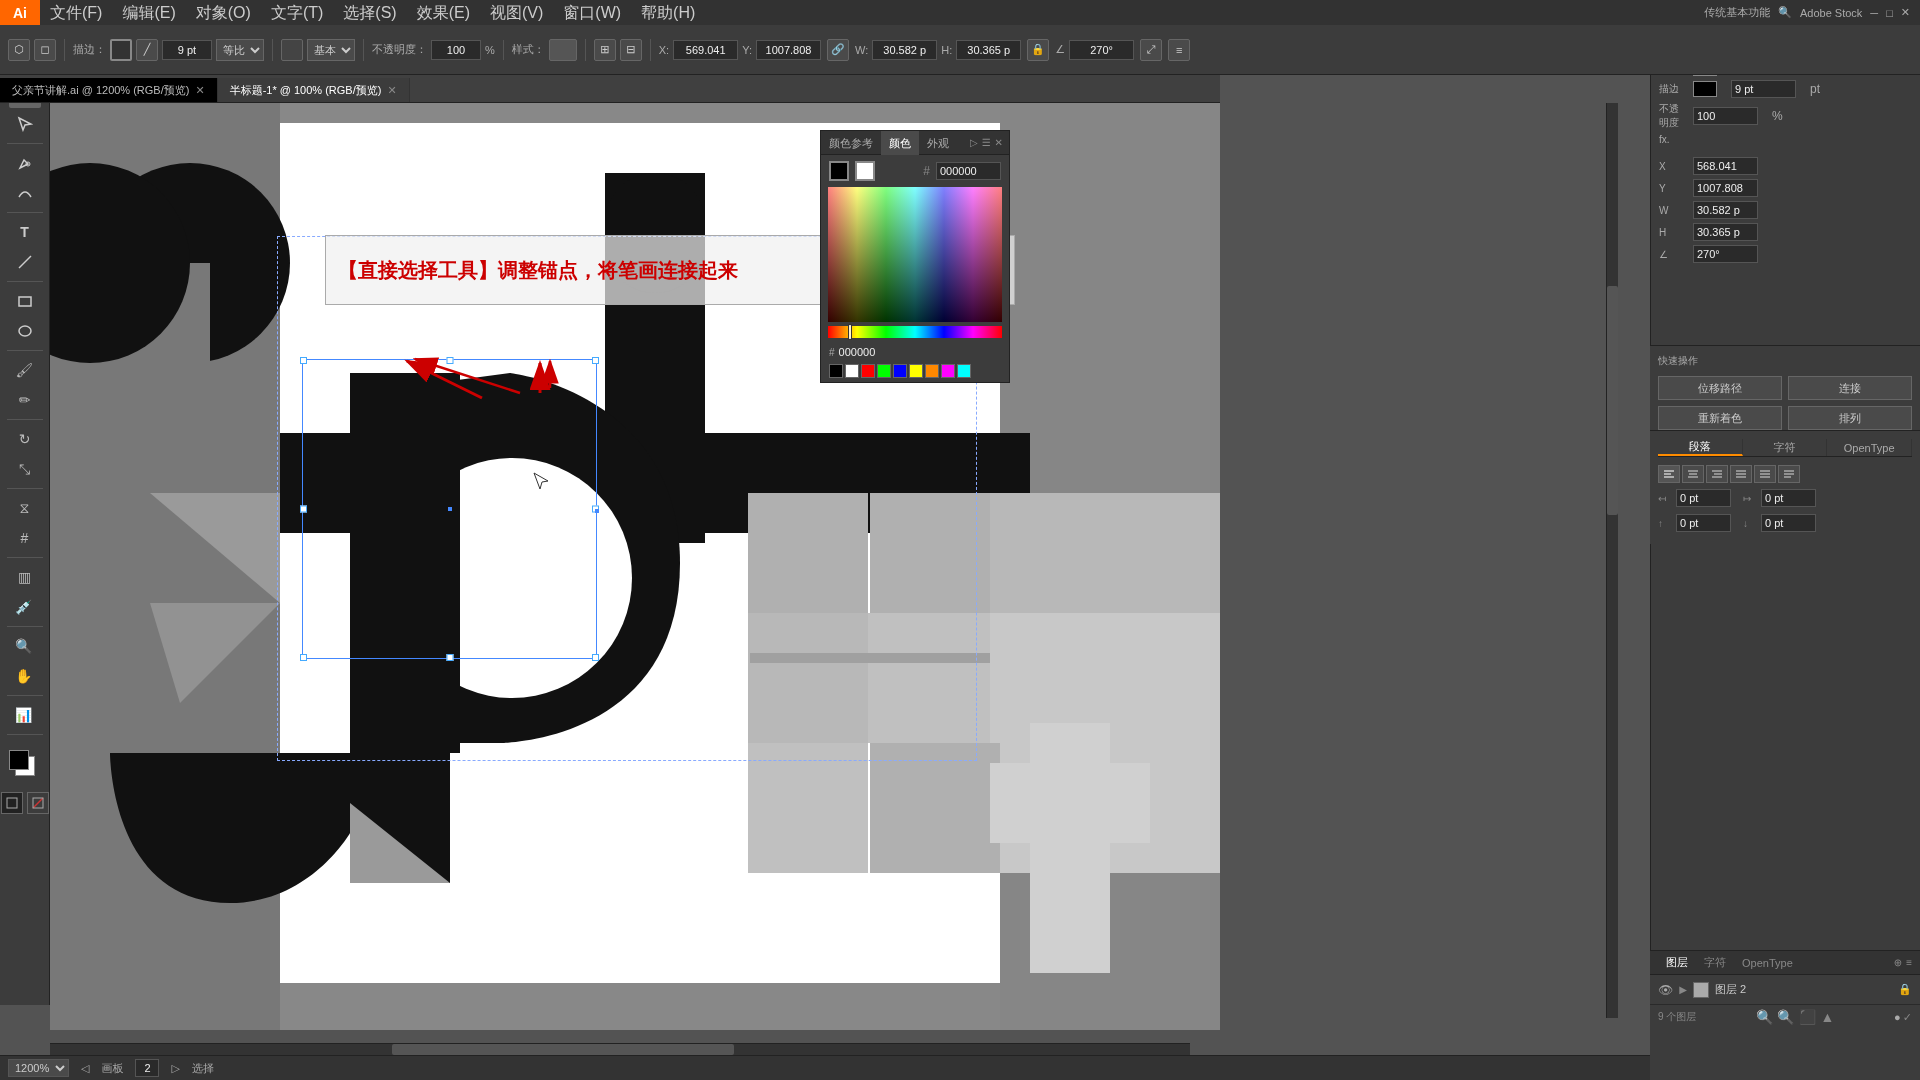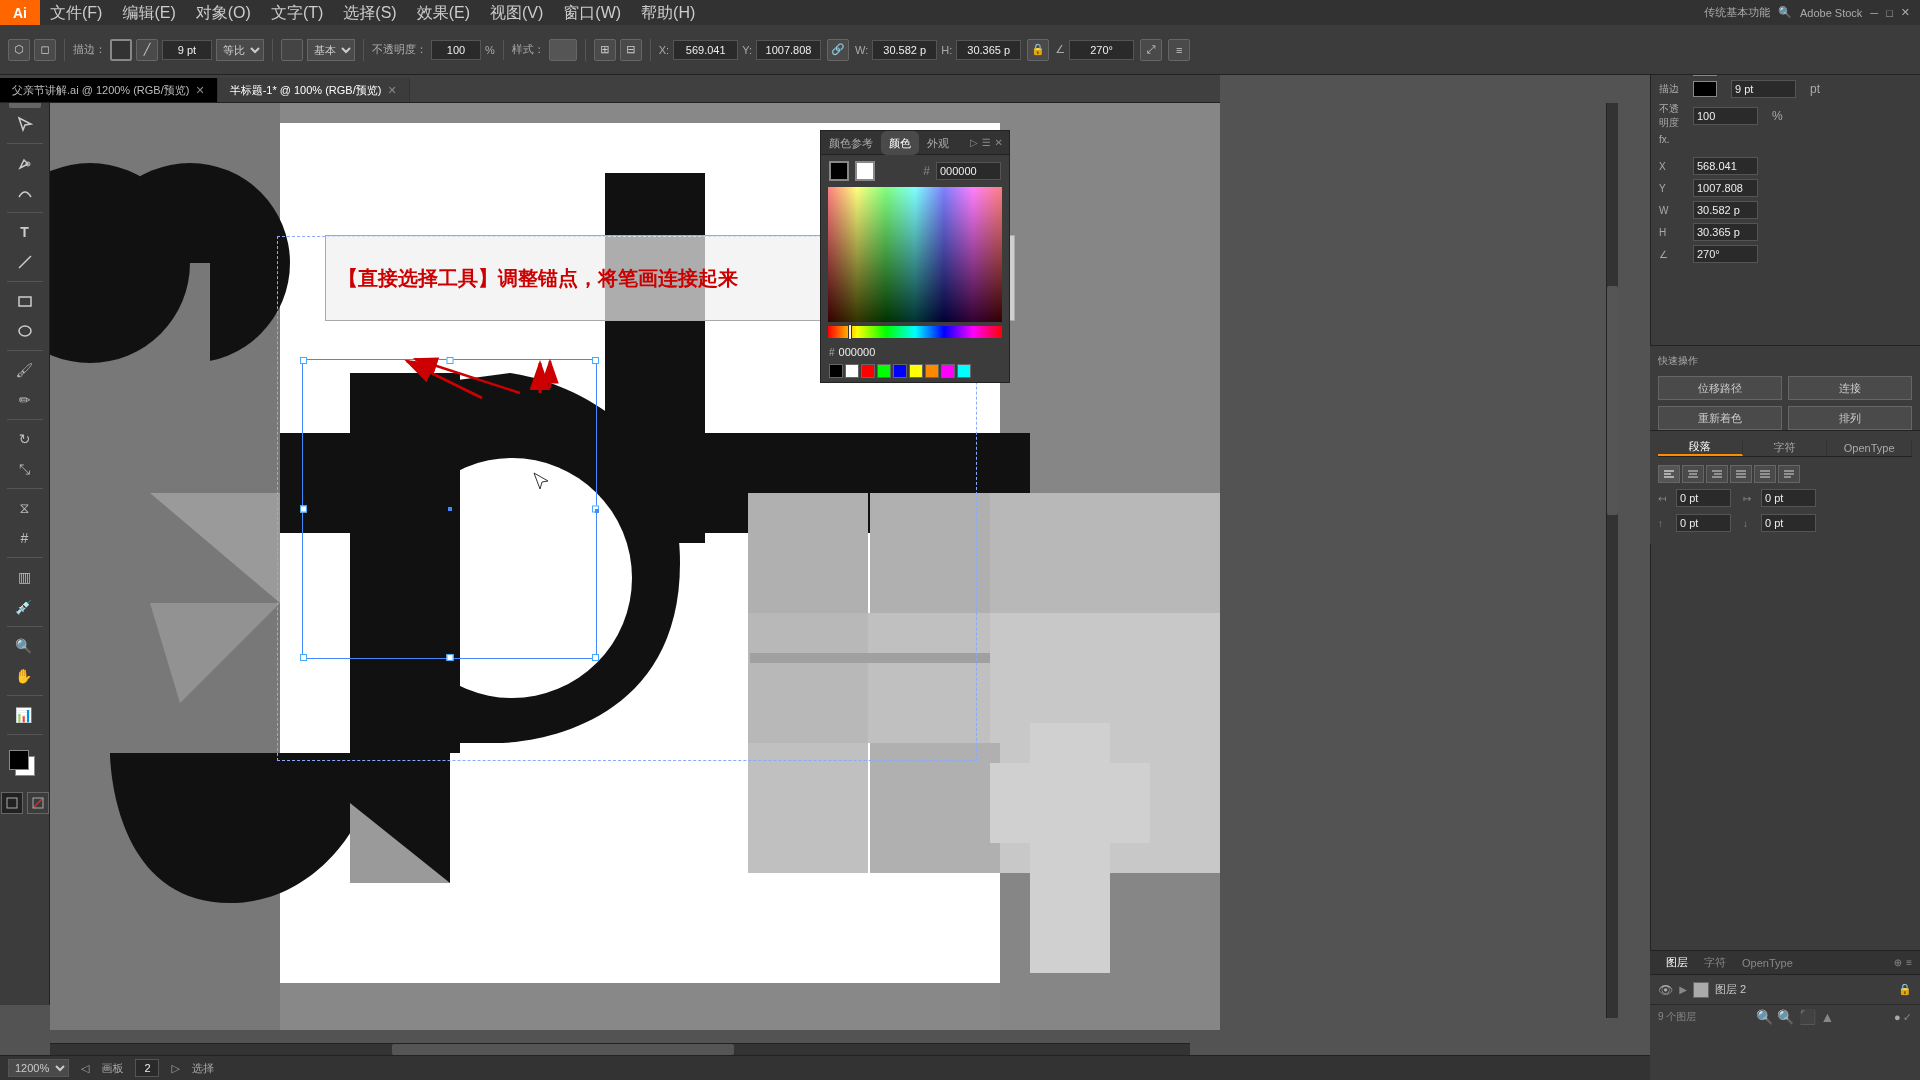--- a/index.html
+++ b/index.html
@@ -136,21 +136,21 @@
       background: #3c3c3c; border: 1px solid #222; z-index: 200;
     }
     #color-picker-tabs {
       display: flex; height: 24px; background: #333; border-bottom: 1px solid #222;
       font-size: 11px; align-items: center;
     }
     .cp-tab {
       padding: 0 8px; height: 24px; line-height: 24px;
       color: #aaa; cursor: pointer;
     }
-    .cp-tab.active { color: #fff; background: #4a4a4a; border-radius: 6px; }
+    .cp-tab.active { color: #fff; background: #4a4a4a; }
     #color-gradient {
       width: 170px; height: 140px; margin: 8px auto;
       position: relative; cursor: crosshair;
       background: linear-gradient(to right, white, hsl(0,100%,50%));
     }
     #color-gradient-overlay {
       position: absolute; top: 0; left: 0; width: 100%; height: 100%;
       background: linear-gradient(to bottom, transparent, black);
     }
     #color-hex-row {
@@ -492,21 +492,21 @@
     <div class="anchor-point" style="bottom:-3px;left:50%;transform:translateX(-50%);"></div>
     <div class="anchor-point" style="bottom:-3px;right:-3px;"></div>
 
     <div style="position:absolute;top:50%;left:50%;width:4px;height:4px;background:#4488ff;transform:translate(-50%,-50%);"></div>
 
     <div style="position:absolute;top:50%;right:-3px;width:4px;height:4px;background:#4488ff;"></div>
   </div>
 
   <div style="position:absolute;top:133px;left:227px;width:700px;height:525px;border:1px solid #88aaff;border-style:dashed;pointer-events:none;"></div>
 
-  <div id="annotation-box" style="position:absolute;top:132px;left:275px;width:690px;height:86px;border:1px solid #aaa;background:rgba(240,240,240,0.7);display:flex;align-items:center;padding:0 12px;">
+  <div id="annotation-box" style="position:absolute;top:132px;left:275px;width:690px;height:70px;border:1px solid #aaa;background:rgba(240,240,240,0.7);display:flex;align-items:center;padding:0 12px;">
     <span id="annotation-text" style="color:#CC0000;font-size:20px;font-weight:bold;">【直接选择工具】调整锚点，将笔画连接起来</span>
   </div>
 
   <svg style="position:absolute;top:0;left:0;width:100%;height:100%;pointer-events:none;">
 
     <line x1="432" y1="295" x2="357" y2="258" stroke="#CC0000" stroke-width="3" marker-end="url(#arrowhead)"></line>
 
     <line x1="490" y1="290" x2="490" y2="260" stroke="#CC0000" stroke-width="3" marker-end="url(#arrowhead)"></line>
 
     <defs>

